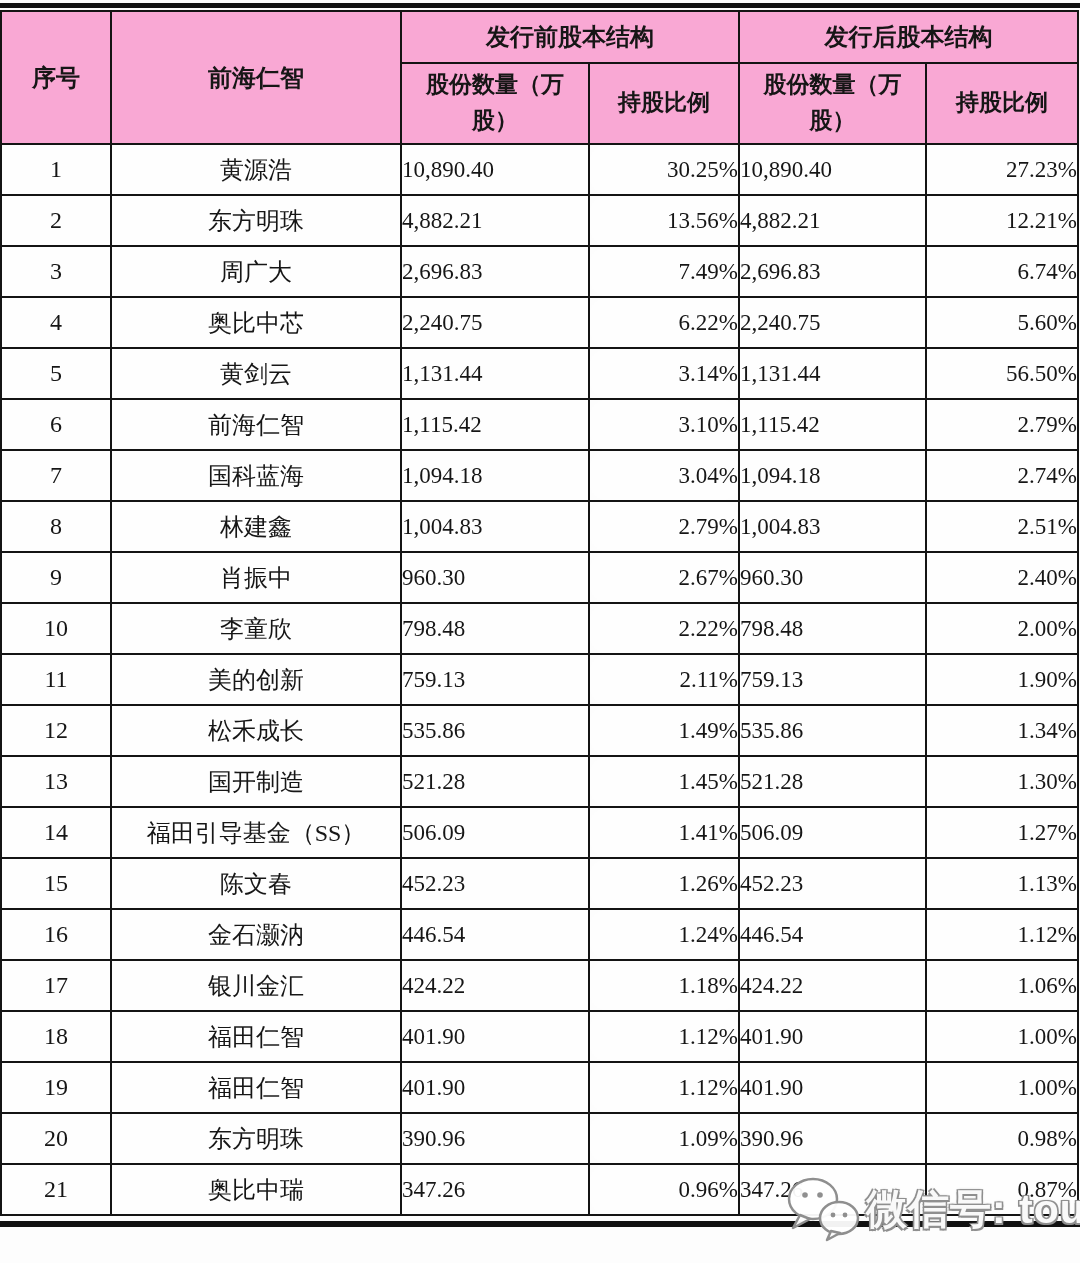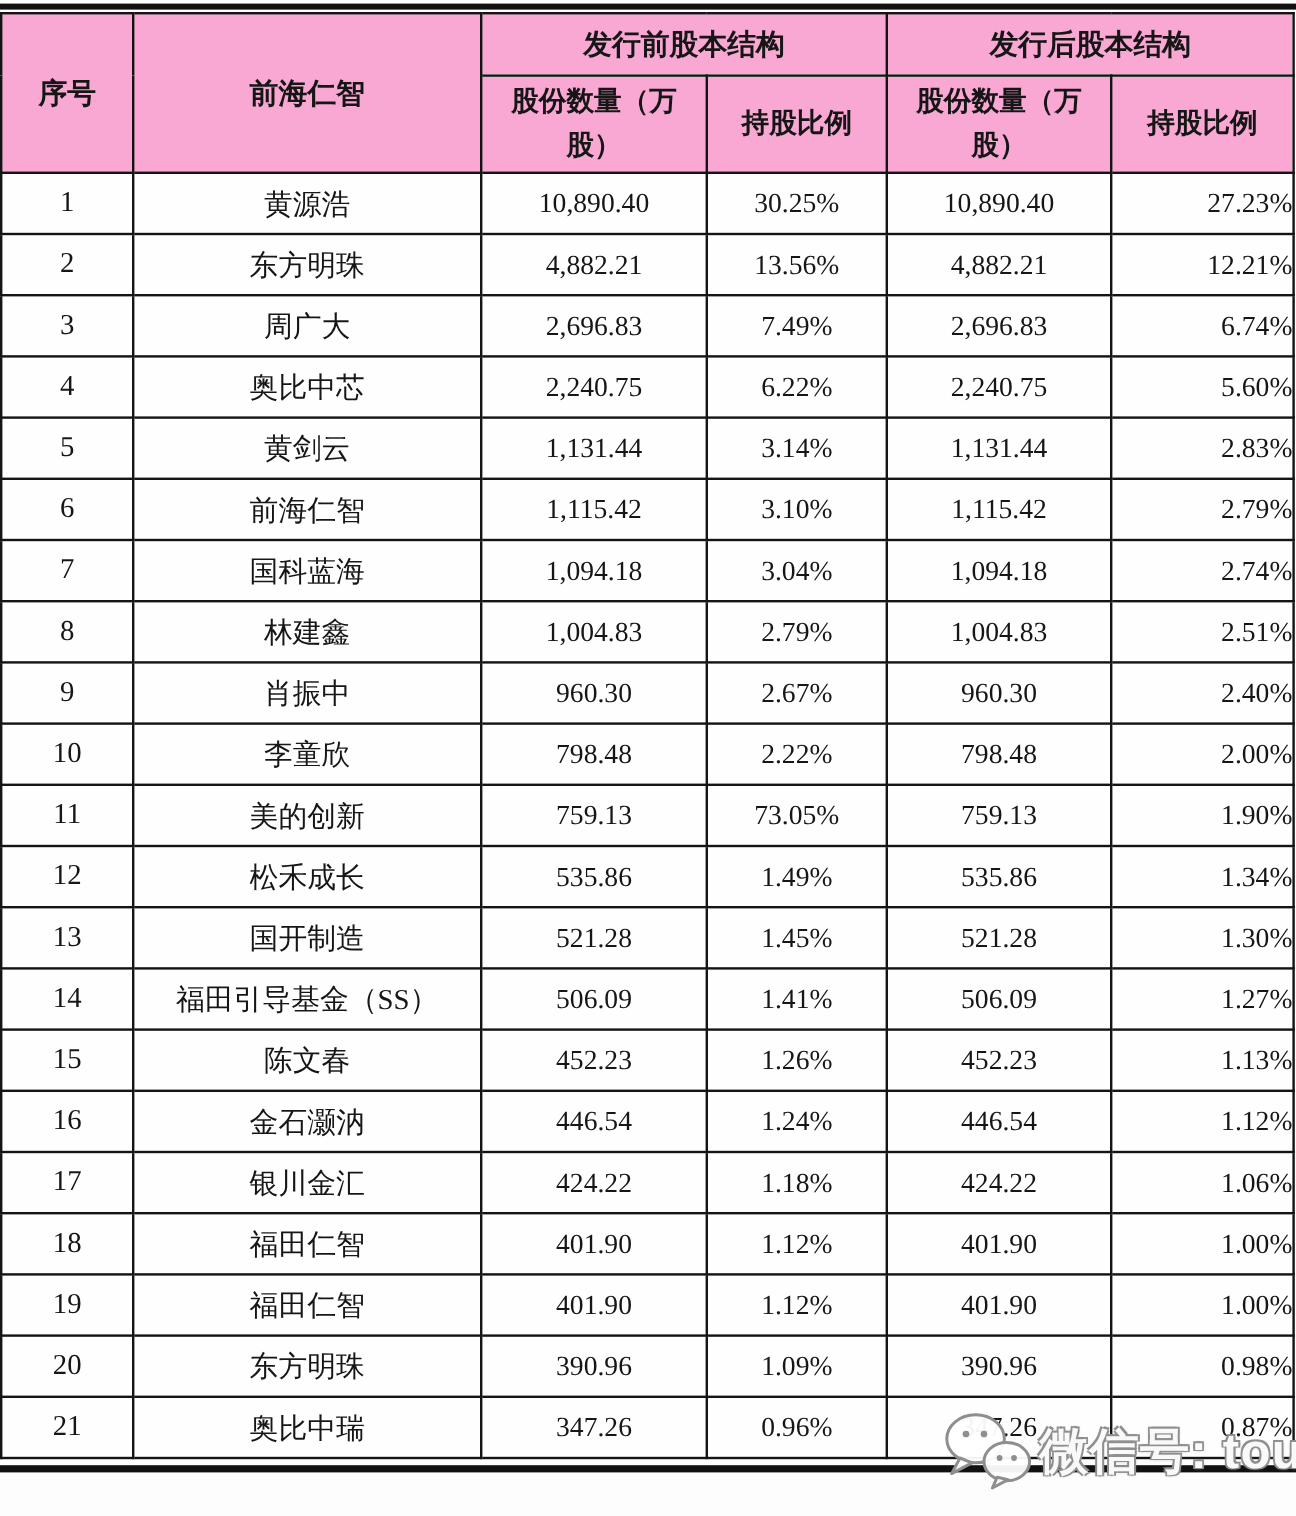--- a/index.html
+++ b/index.html
@@ -53,22 +53,22 @@
     line-height: 1.55;
   }
   tbody td {
     height: 49px;
     background: #fefefe;
     font-size: 23px;
     vertical-align: middle;
   }
   td.c-no   { text-align: center; font-size: 24px; }
   td.c-name { text-align: center; font-size: 24px; margin-left: 16px; }
-  td.c-num  { text-align: center; padding-right: 14px; }
-  td.c-pct  { text-align: center; padding-right: 16px; }
+  td.c-num  { text-align: left; padding-right: 14px; }
+  td.c-pct  { text-align: right; padding-right: 16px; border-radius: 20px; }
   td.c-pct-last { text-align: right; padding-right: 20px; }
   .bottom-bar {
     position: absolute;
     top: 1221px;
     left: 0;
     width: 1080px;
     height: 6px;
     background: #111;
   }
   .watermark {
@@ -157,21 +157,21 @@
     <td class="c-pct">6.22%</td>
     <td class="c-num">2,240.75</td>
     <td class="c-pct-last">5.60%</td>
   </tr>
         <tr>
     <td class="c-no">5</td>
     <td class="c-name">黄剑云</td>
     <td class="c-num">1,131.44</td>
     <td class="c-pct">3.14%</td>
     <td class="c-num">1,131.44</td>
-    <td class="c-pct-last">2.83%</td>
+    <td class="c-pct-last">56.50%</td>
   </tr>
         <tr>
     <td class="c-no">6</td>
     <td class="c-name">前海仁智</td>
     <td class="c-num">1,115.42</td>
     <td class="c-pct">3.10%</td>
     <td class="c-num">1,115.42</td>
     <td class="c-pct-last">2.79%</td>
   </tr>
         <tr>
@@ -203,21 +203,21 @@
     <td class="c-name">李童欣</td>
     <td class="c-num">798.48</td>
     <td class="c-pct">2.22%</td>
     <td class="c-num">798.48</td>
     <td class="c-pct-last">2.00%</td>
   </tr>
         <tr>
     <td class="c-no">11</td>
     <td class="c-name">美的创新</td>
     <td class="c-num">759.13</td>
-    <td class="c-pct">73.05%</td>
+    <td class="c-pct">2.11%</td>
     <td class="c-num">759.13</td>
     <td class="c-pct-last">1.90%</td>
   </tr>
         <tr>
     <td class="c-no">12</td>
     <td class="c-name">松禾成长</td>
     <td class="c-num">535.86</td>
     <td class="c-pct">1.49%</td>
     <td class="c-num">535.86</td>
     <td class="c-pct-last">1.34%</td>

